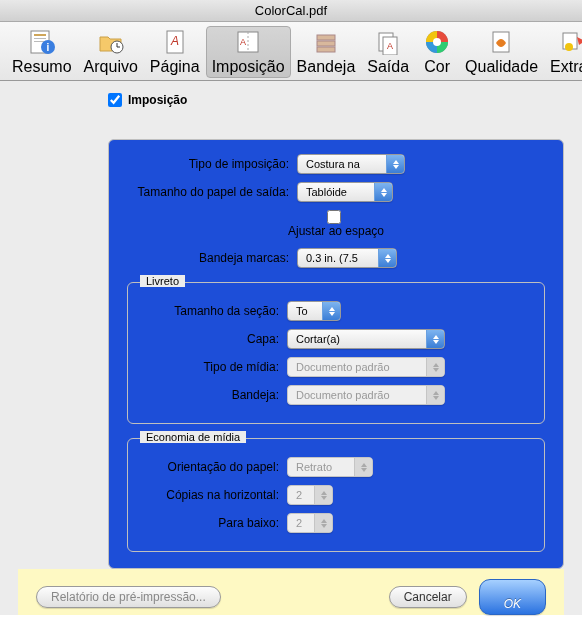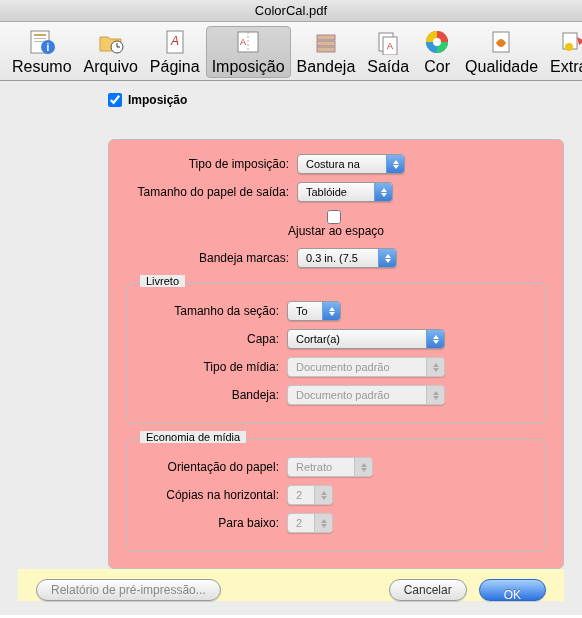--- a/index.html
+++ b/index.html
@@ -12,21 +12,21 @@
 .tool-item.selected { background: linear-gradient(#d5d5d5, #c5c5c5); border: 1px solid #aaa; padding: 1px 5px; }
 .tool-icon { width: 32px; height: 28px; display: flex; align-items: center; justify-content: center; }
 .tool-label { font-size: 16px; color: #000; margin-top: 2px; }
 
 .content { padding: 12px 18px 8px 18px; background: #ececec; height: 534px; }
 
 .checkbox-row { display: flex; align-items: center; margin-left: 90px; margin-bottom: 6px; }
 .checkbox { width: 14px; height: 14px; margin-right: 6px; }
 .checkbox-label { font-size: 12px; font-weight: bold; color: #000; }
 
-.main-group { border: 1px solid #bfbfbf; border-radius: 6px; padding: 14px 18px 16px; background: #fca5a5; margin-left: 90px; margin-top: 32px; }
+.main-group { border: 1px solid #bfbfbf; border-radius: 6px; padding: 14px 18px 16px; background: #1d4ed8; margin-left: 90px; margin-top: 32px; }
 
 .form-row { display: flex; align-items: center; margin-bottom: 8px; }
 .form-label { width: 170px; text-align: right; font-size: 12px; color: #000; padding-right: 8px; }
 .form-label.short { width: 145px; }
 
 .select { position: relative; display: inline-flex; align-items: center; height: 20px; background: linear-gradient(#fbfbfb, #e5e5e5); border: 1px solid #9a9a9a; border-radius: 4px; font-size: 11px; padding: 0 22px 0 8px; box-shadow: 0 1px 1px rgba(0,0,0,0.15); }
 .select.disabled { color: #999; background: #efefef; border-color: #c5c5c5; }
 .select-arrows { position: absolute; right: 0; top: 0; bottom: 0; width: 18px; background: linear-gradient(#7db4f0, #3b7ed6); border-left: 1px solid #6aa0e0; border-radius: 0 3px 3px 0; display: flex; flex-direction: column; align-items: center; justify-content: center; }
 .select.disabled .select-arrows { background: #d8d8d8; border-left-color: #c5c5c5; }
 .arr-up { width: 0; height: 0; border-left: 3px solid transparent; border-right: 3px solid transparent; border-bottom: 4px solid #fff; margin-bottom: 1px; }
@@ -38,21 +38,21 @@
 .inline-checkbox { display: inline-flex; align-items: center; font-size: 12px; flex-direction: column; }
 .inline-checkbox input { width: 14px; height: 14px; margin-right: 5px; }
 
 .fieldset { border: 1px solid #bfbfbf; border-radius: 6px; padding: 18px 14px 10px; margin-top: 14px; position: relative; }
 .legend { position: absolute; top: -8px; left: 12px; background: #ececec; padding: 0 6px; font-size: 11px; color: #000; }
 
 .footer { display: flex; align-items: center; padding: 10px 18px 0; background: #fef9c3; }
 .footer-spacer { flex: 1; }
 
 .push-button { height: 22px; padding: 0 14px; font-size: 12px; border-radius: 11px; border: 1px solid #9a9a9a; background: linear-gradient(#fdfdfd, #e0e0e0); box-shadow: 0 1px 1px rgba(0,0,0,0.15); cursor: pointer; color: #333; }
-.push-button.default { background: linear-gradient(#a6d0ff, #2a72e0); border-color: #2a66c4; color: #fff; text-shadow: 0 -1px 0 rgba(0,0,0,0.3); padding: 8px 24px; margin-left: 12px; }
+.push-button.default { background: linear-gradient(#a6d0ff, #2a72e0); border-color: #2a66c4; color: #fff; text-shadow: 0 -1px 0 rgba(0,0,0,0.3); padding: 17px 24px; margin-left: 12px; font-style: italic; }
 .push-button.muted { color: #888; }
 
 
 svg { display: block; }
 </style>
 </head>
 <body>
 
 <div class="titlebar">ColorCal.pdf</div>
 

